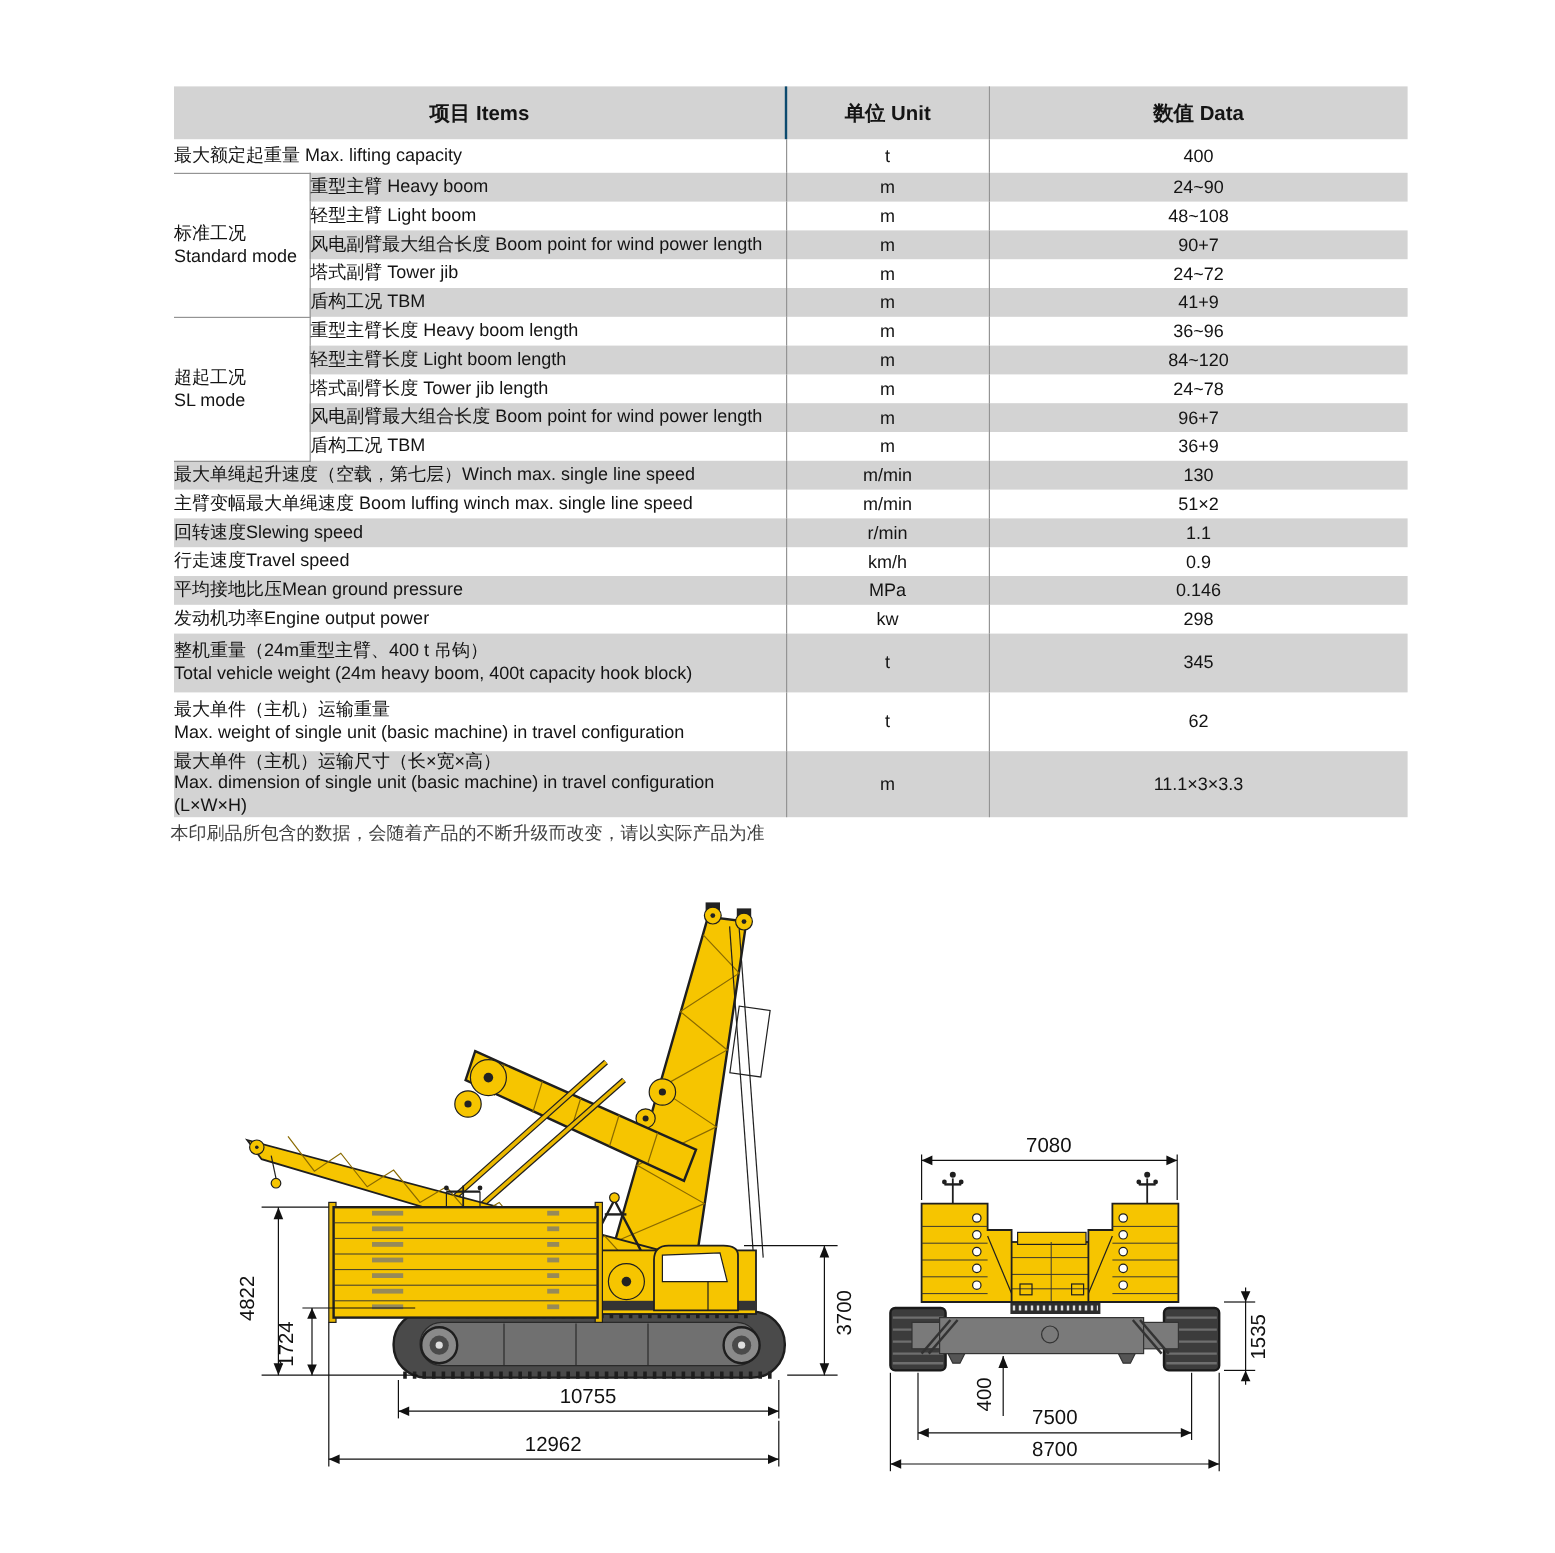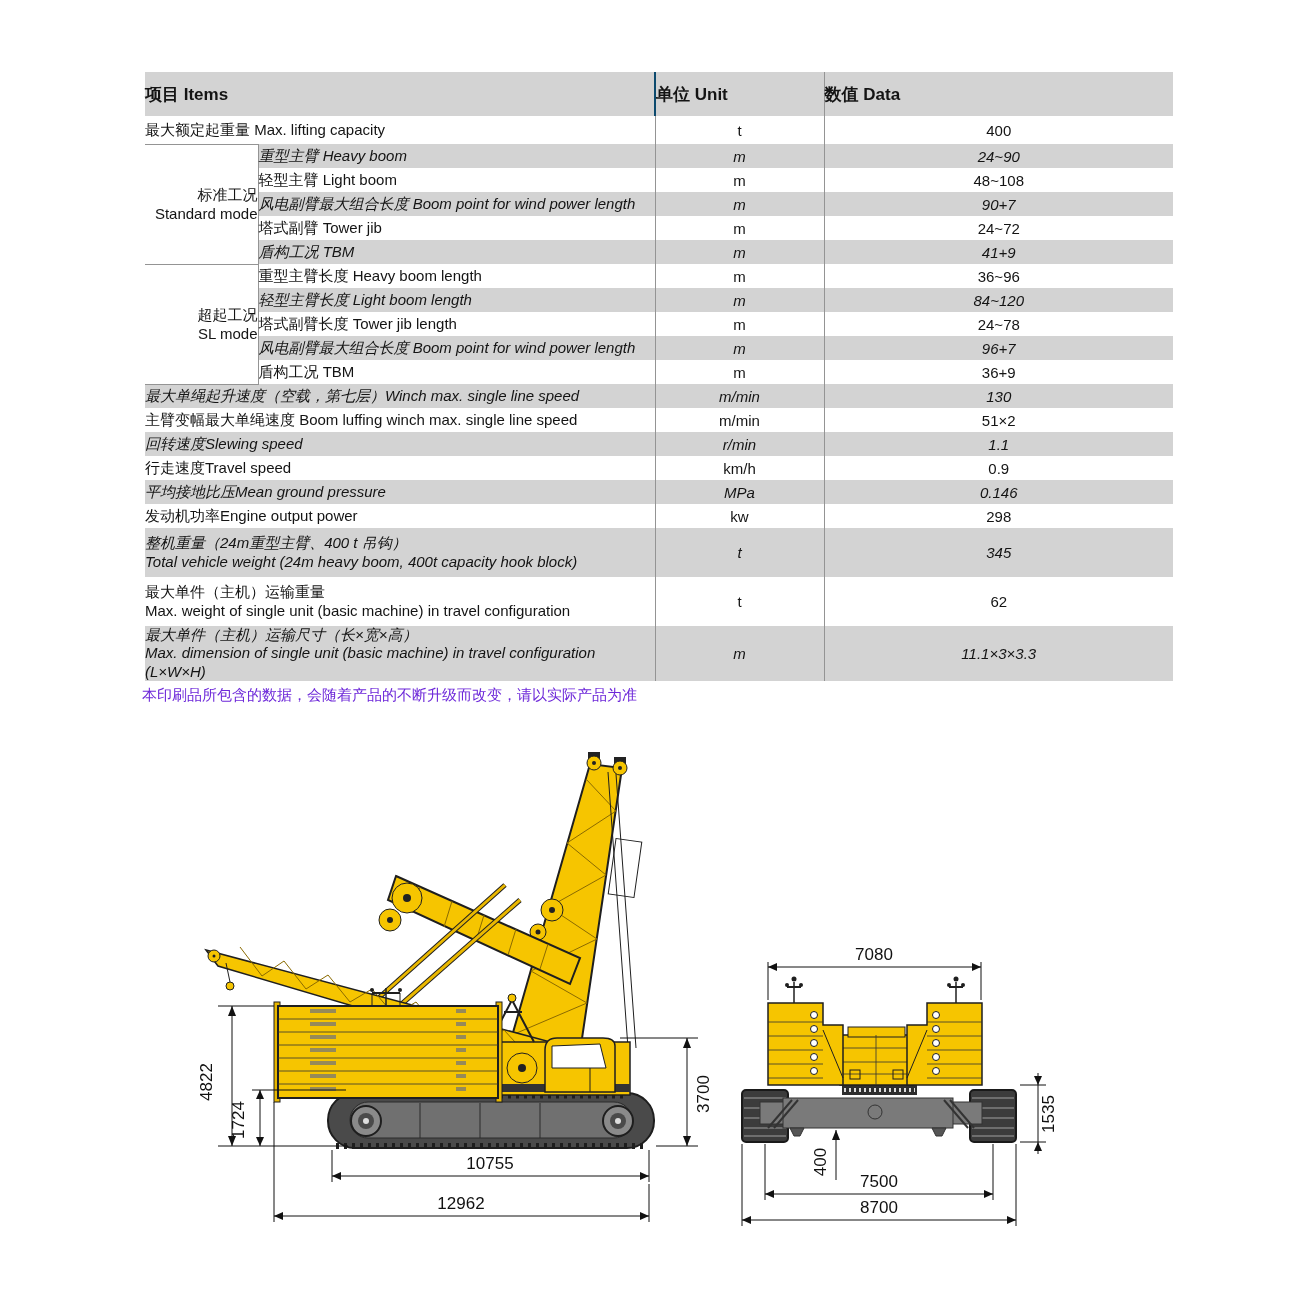--- a/index.html
+++ b/index.html
@@ -2,36 +2,36 @@
 <html><head>
 <meta charset="utf-8">
 <style>
   html,body{margin:0;padding:0;background:#fff;}
   .page{position:relative;width:1296px;height:1294px;background:#fff;overflow:hidden;
         font-family:"Liberation Sans",sans-serif;color:#111;}
 
   
   table.spec{position:absolute;left:145px;top:72px;width:1028px;border-collapse:collapse;
              table-layout:fixed;font-size:15px;color:#141414;}
-  table.spec th{height:44px;background:#d3d3d3;font-size:17px;font-weight:600;text-align:left;padding:0;}
+  table.spec th{height:44px;background:#d3d3d3;font-size:17px;font-weight:600;text-align:center;padding:0;}
   table.spec td{padding:0;vertical-align:middle;}
   table.spec tr.r-first{height:28px;}
   table.spec tr.r-std{height:24px;}
   table.spec tr.r-tall{height:49px;}
   td.item{text-align:left;padding:2px 4px 2px 8px;line-height:1.22;}
   td.sub{padding-left:10px;}
   td.unit{text-align:center;border-left:1px solid #949494;border-right:1px solid #949494;}
   th.unit{border-left:2px solid #0c4a6e;border-right:1px solid #949494;}
   td.val{text-align:center;}
-  td.shaded{background:#d3d3d3;font-style:italic;}
-  td.group{background:#fff;text-align:right;padding:2px 4px 2px 8px;line-height:1.3;
+  td.shaded{background:#d3d3d3;}
+  td.group{background:#fff;text-align:left;padding:2px 4px 2px 8px;line-height:1.3;
            border-top:1px solid #949494;border-bottom:1px solid #949494;border-right:1px solid #949494;}
 
   
-  .footnote{position:absolute;left:142px;top:686px;width:720px;font-size:15px;line-height:1.24;color:#6d28d9;}
+  .footnote{position:absolute;left:142px;top:686px;width:720px;font-size:15px;line-height:1.24;color:#404040;}
 
   
   .sideview{position:absolute;left:160px;top:750px;}
   .rearview{position:absolute;left:730px;top:930px;}
   .dim{stroke:#111;stroke-width:1;fill:none;}
   .dimthin{stroke:#333;stroke-width:0.8;fill:none;}
   .arr{fill:#111;stroke:none;}
   .dimtext{font-size:17px;fill:#111;font-family:"Liberation Sans",sans-serif;}
   .yl{fill:#f6c500;stroke:#1f1f1f;}
   .lat{stroke:#8a6a00;stroke-width:1;fill:none;}

